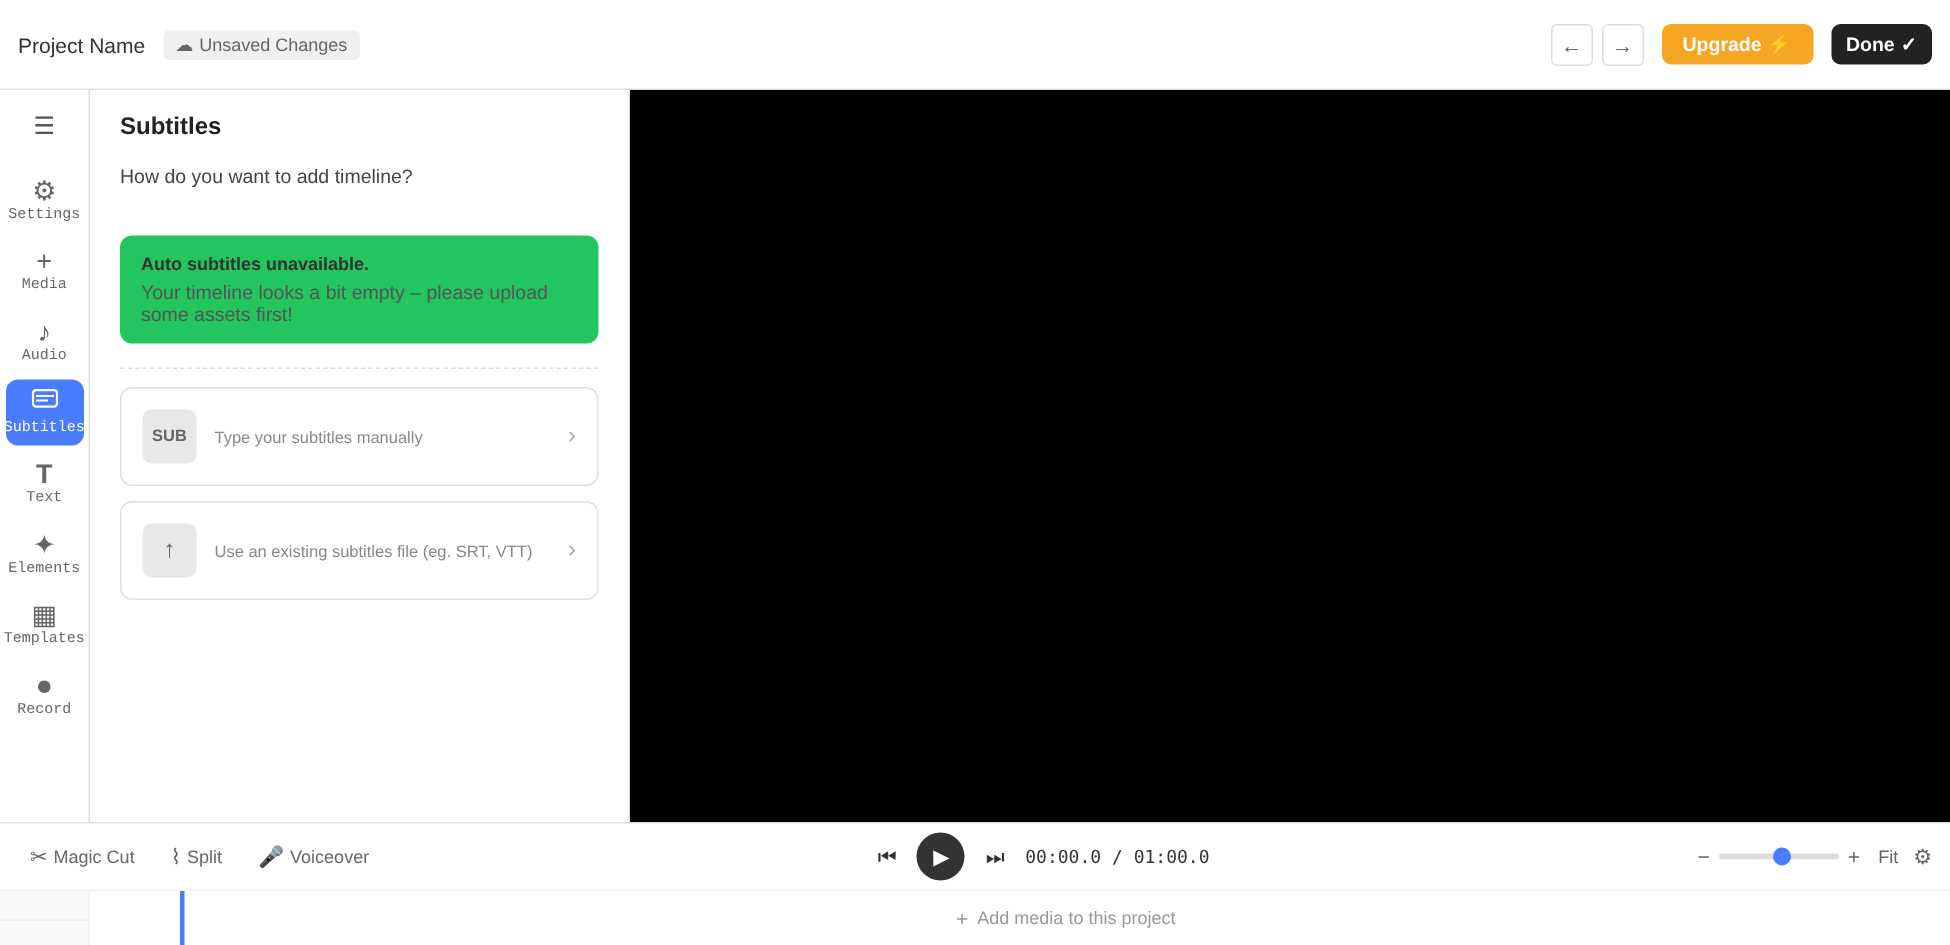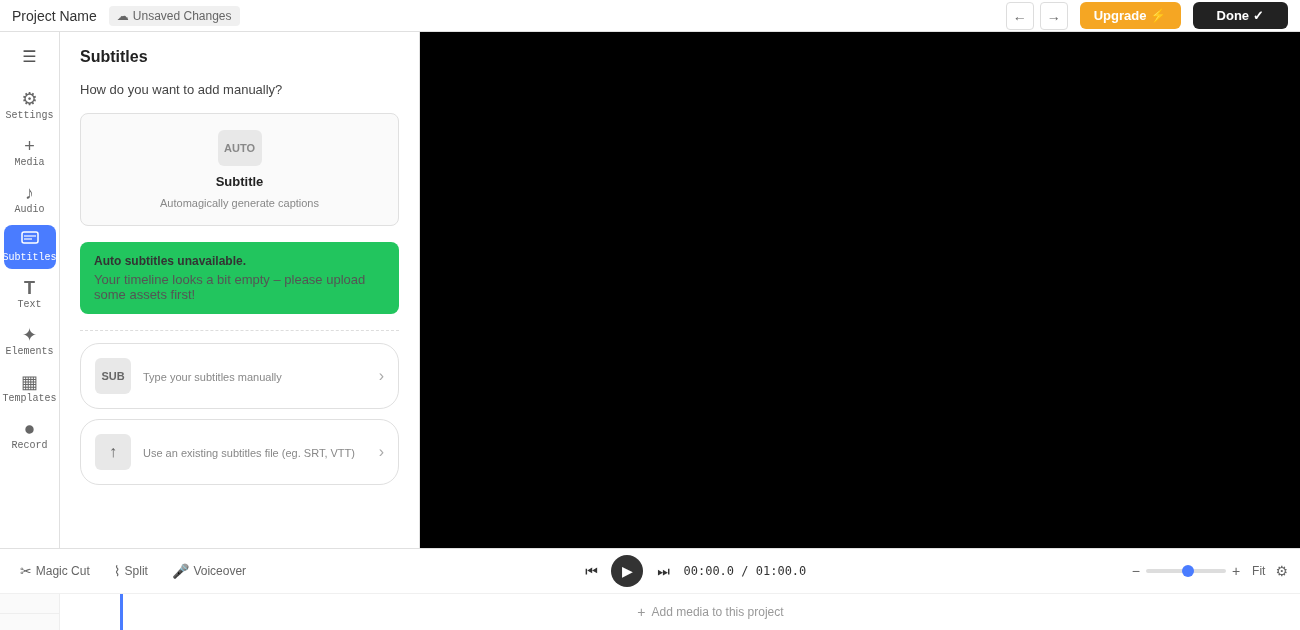--- a/index.html
+++ b/index.html
@@ -1,20 +1,20 @@
 <!DOCTYPE html>
 <html><head>
   <meta charset="utf-8">
   <style>
     * { margin: 0; padding: 0; box-sizing: border-box; }
     body { font-family: -apple-system, BlinkMacSystemFont, 'Segoe UI', sans-serif; background: #f5f5f5; width: 1300px; height: 630px; overflow: hidden; display: flex; flex-direction: column; }
 
     
     .topbar {
-      height: 32px;
+      height: 60px;
       background: #fff;
       border-bottom: 1px solid #e0e0e0;
       display: flex;
       align-items: center;
       padding: 0 12px;
       gap: 12px;
       flex-shrink: 0;
     }
     .topbar-project-name {
       font-size: 14px;
@@ -66,21 +66,21 @@
       cursor: pointer;
       display: flex;
       align-items: center;
       gap: 4px;
     }
     .btn-done {
       background: #222;
       color: #fff;
       border: none;
       border-radius: 6px;
-      padding: 6px 24px;
+      padding: 6px 10px;
       font-size: 13px;
       font-weight: 600;
       cursor: pointer;
       display: flex;
       align-items: center;
       gap: 4px;
     }
 
     
     .main-area {
@@ -212,21 +212,21 @@
 
     .divider {
       border: none;
       border-top: 1px dashed #ddd;
       margin: 0 20px 12px;
     }
 
     .action-item {
       margin: 0 20px 10px;
       border: 1px solid #e0e0e0;
-      border-radius: 19px;
+      border-radius: 8px;
       padding: 14px 14px;
       display: flex;
       align-items: center;
       gap: 12px;
       cursor: pointer;
       background: #fff;
     }
     .action-item-icon {
       width: 36px; height: 36px;
       background: #e8e8e8;
@@ -487,30 +487,23 @@
       <span class="label">Templates</span>
     </div>
     <div class="sidebar-item">
       <span class="icon">⏺</span>
       <span class="label">Record</span>
     </div>
   </div>
 
   <div class="panel">
     <div class="panel-header">Subtitles</div>
-    <div class="panel-question">How do you want to add manually?</div>
+    <div class="panel-question">How do you want to add timeline?</div>
 
     <div class="subtitle-options">
-      <div class="subtitle-option">
-        <div class="option-icon">
-          <span style="font-size:11px; font-weight:700; color:#888;">AUTO</span>
-        </div>
-        <div class="option-title">Subtitle</div>
-        <div class="option-desc">Automagically generate captions</div>
-      </div>
     </div>
 
     <div class="alert-box">
       <div class="alert-title">Auto subtitles unavailable.</div>
       <div class="alert-desc">Your timeline looks a bit empty – please upload some assets first!</div>
     </div>
 
     <hr class="divider">
 
     <div class="action-item">

